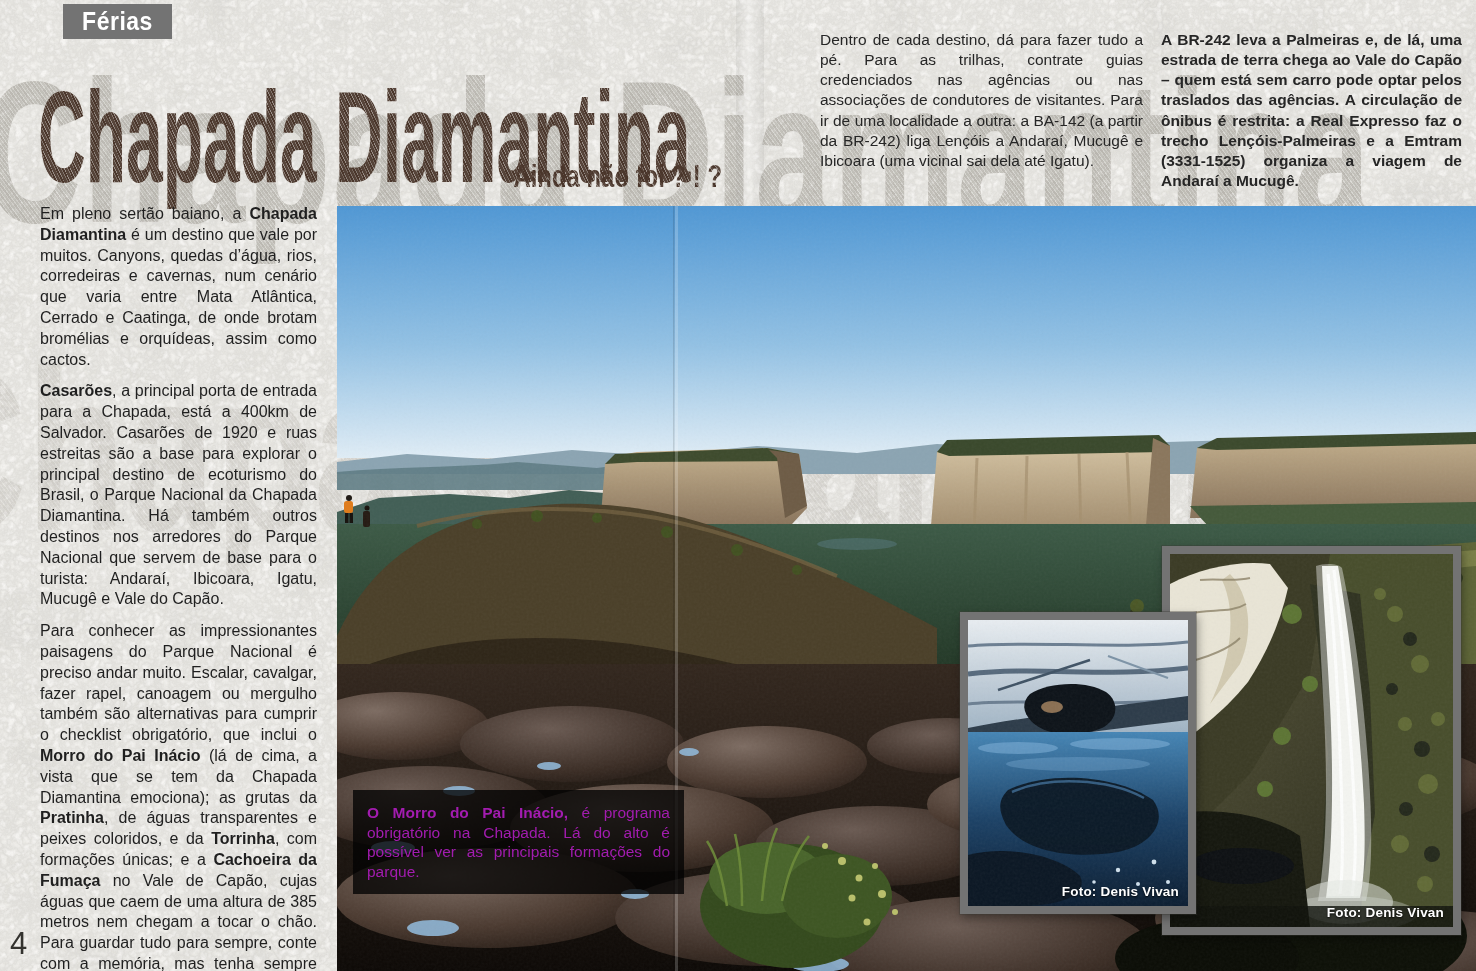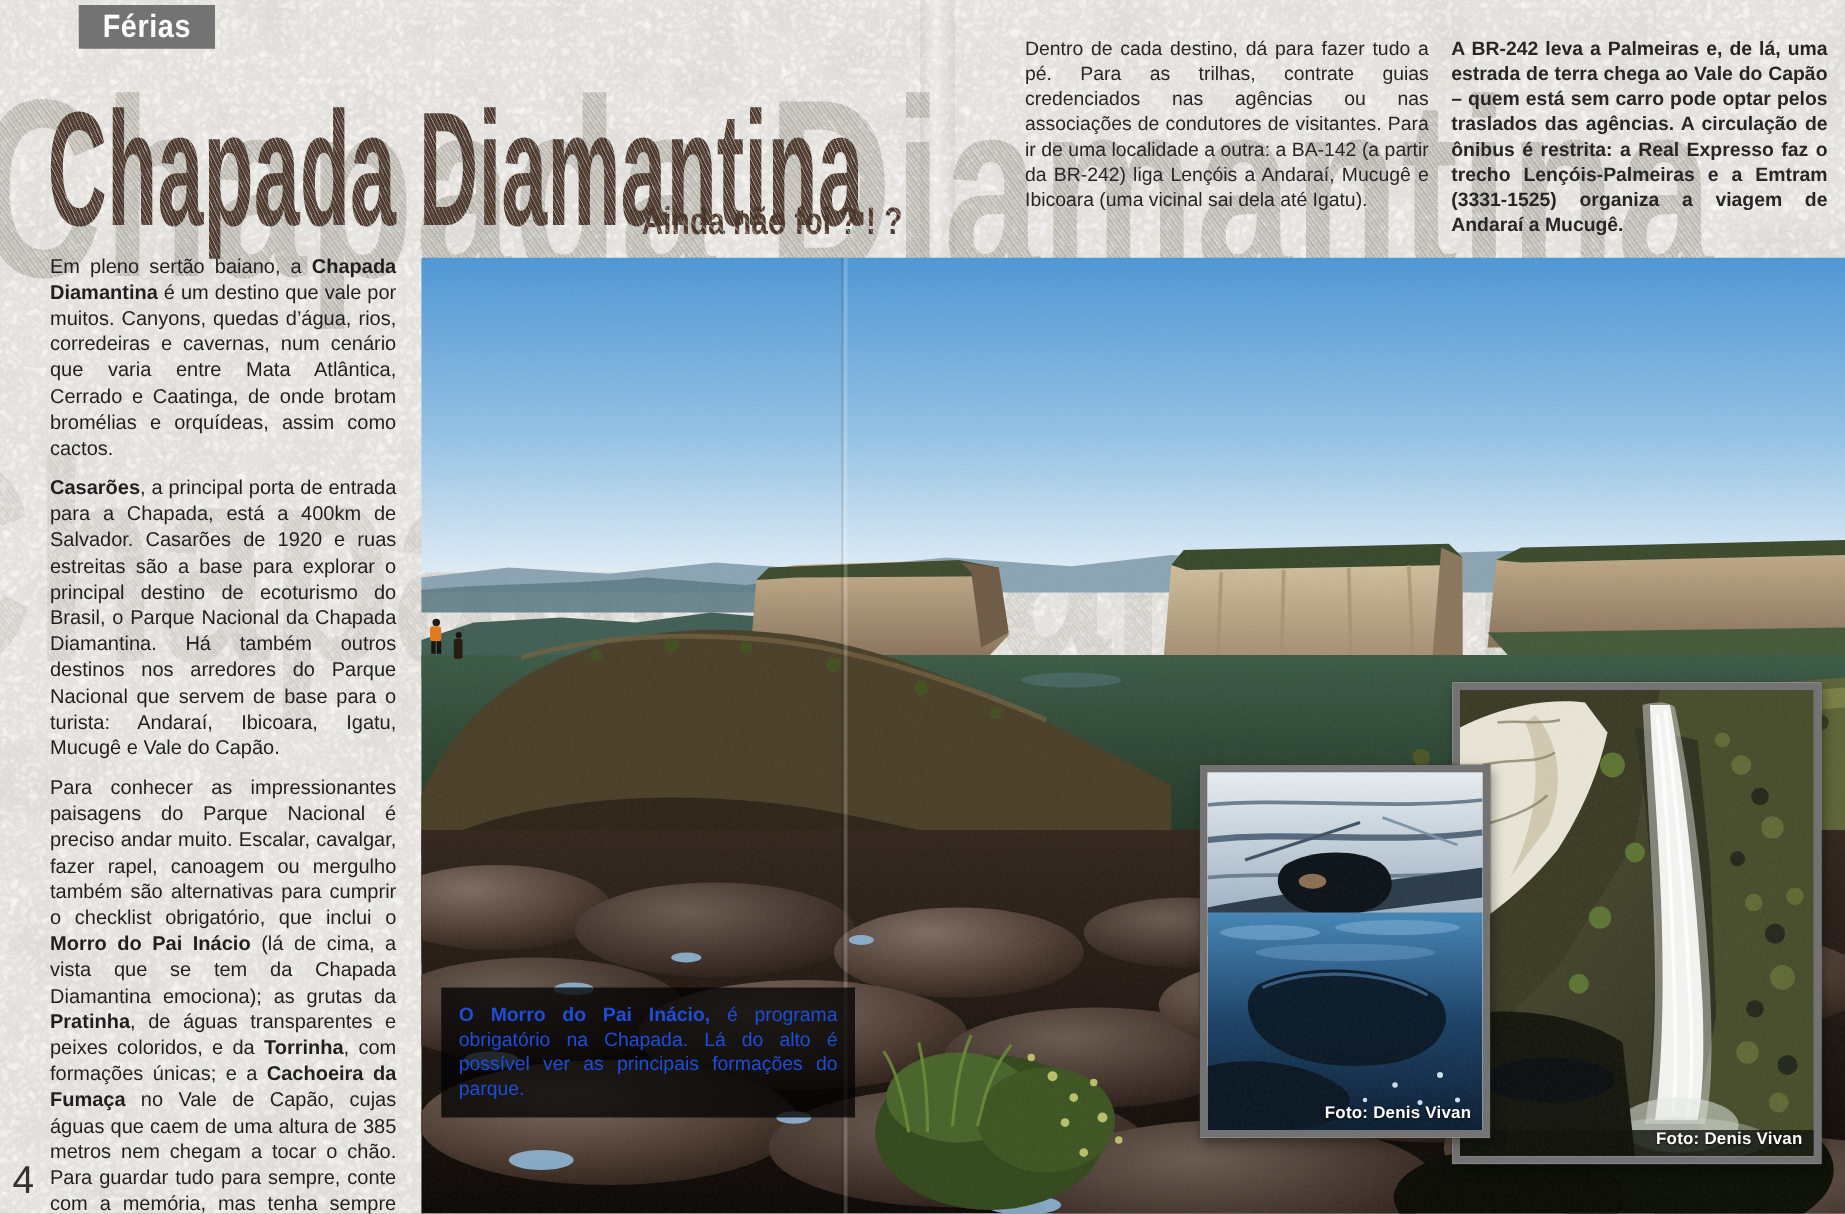--- a/index.html
+++ b/index.html
@@ -49,26 +49,26 @@
   .leftcol b, .caption b { font-weight:bold; }
 
   .fold-header { position:absolute; left:736px; top:0; width:28px; height:206px; z-index:1;
     background:linear-gradient(90deg, rgba(0,0,0,.05), rgba(255,255,255,.28) 45%, rgba(0,0,0,.05)); }
 
   .photo { position:absolute; left:337px; top:206px; width:1139px; height:765px; z-index:3; }
   .photo > svg { display:block; }
 
   .caption {
     position:absolute; left:16px; top:584px; width:331px; z-index:5;
-    background:rgba(2,2,2,.78); color:#1d4ed8; padding:13px 14px 12px 14px; box-sizing:border-box;
+    background:rgba(2,2,2,.78); color:#a21caf; padding:13px 14px 12px 14px; box-sizing:border-box;
     font-size:15.5px; line-height:1.27; text-align:justify;
   }
   .caption .cap-line { margin:0; }
 
-  .inset { position:absolute; background:#fff; border:6px solid #737373;
+  .inset { position:absolute; background:#fff; border:8px solid #737373;
     box-shadow:0 0 0 1px rgba(60,60,55,.35), 2px 4px 9px rgba(0,0,0,.35); }
   .inset svg { display:block; }
   .inset-cave { left:623px; top:406px; width:220px; height:286px; z-index:4; }
   .inset-fall { left:825px; top:340px; width:283px; height:373px; z-index:3; }
   .credit { position:absolute; right:9px; bottom:7px; color:#fff; font-size:13.5px; font-weight:bold;
     text-shadow:0 1px 2px rgba(0,0,0,.85); letter-spacing:.2px; }
 
   .pagenum { position:absolute; left:10px; top:926px; z-index:2; font-size:31px; color:#34332f; }
 </style>
 </head>

